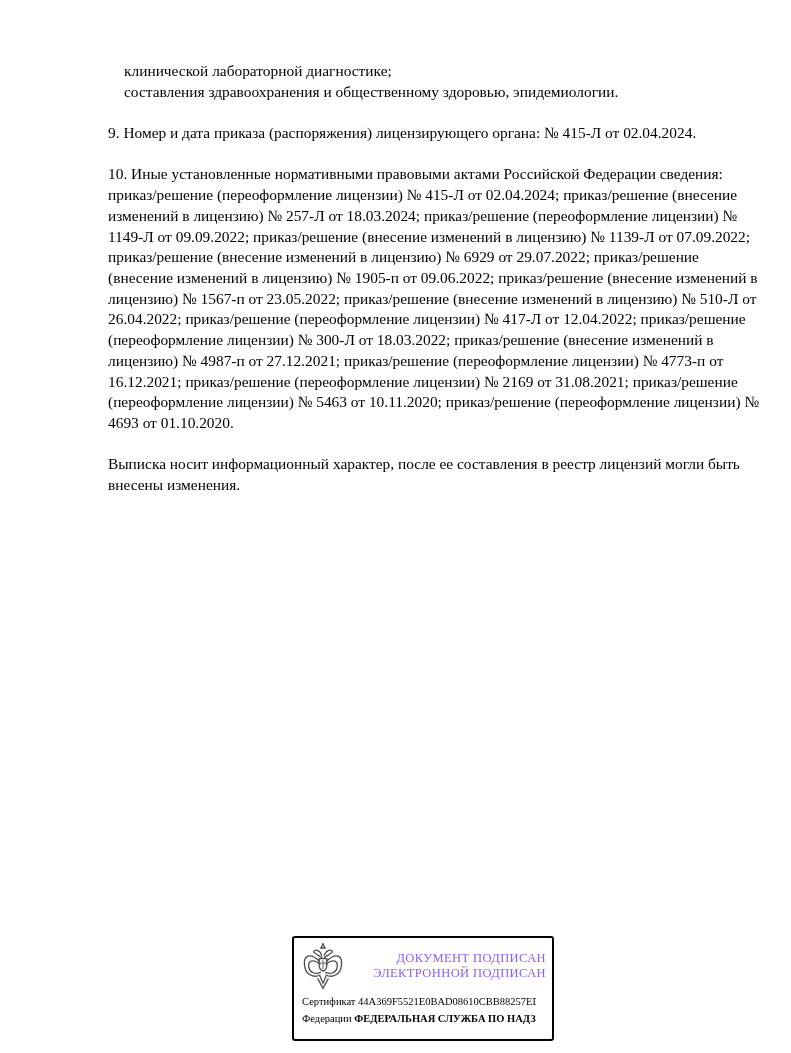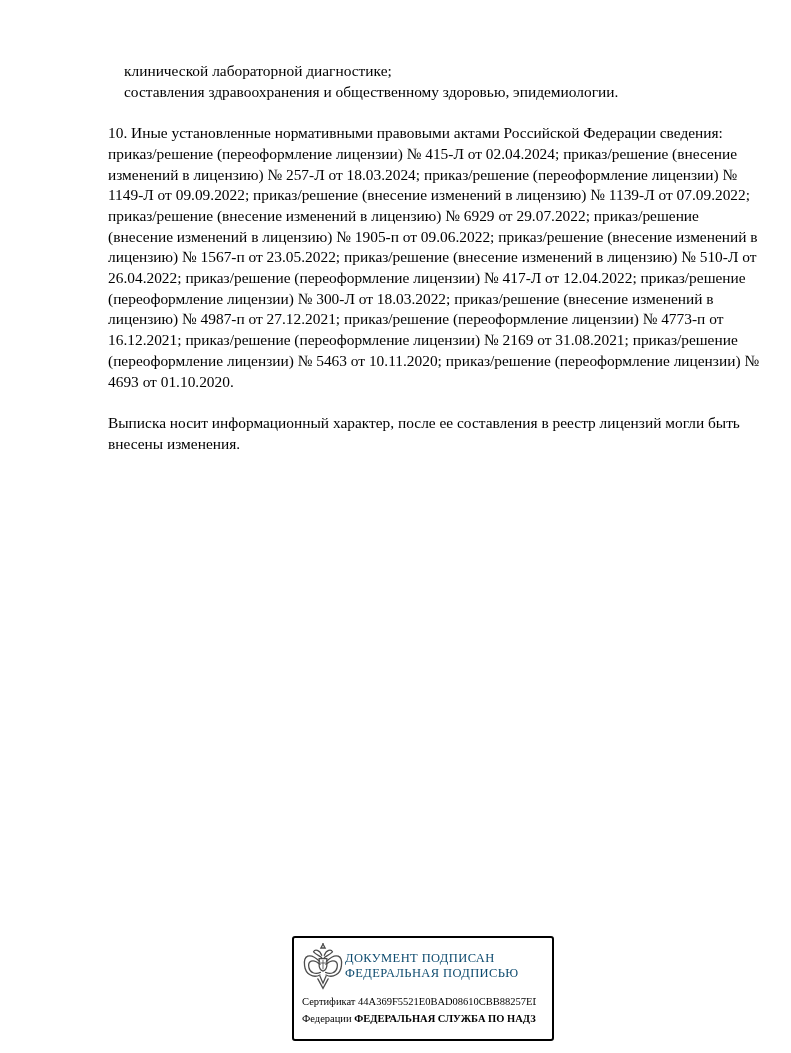--- a/index.html
+++ b/index.html
@@ -44,25 +44,25 @@
     height: 53px;
     padding: 3px 6px 0 7px;
   }
   .emblem {
     width: 44px;
     height: 48px;
     flex: 0 0 auto;
   }
   .stamp-title {
     flex: 1;
-    text-align: left;
+    text-align: right;
     font-size: 12.5px;
     line-height: 15.5px;
     letter-spacing: 0.4px;
-    color: #0c4a6e;
+    color: #8b5cf6;
   }
   .stamp-info {
     padding: 3px 16px 0 8px;
     font-size: 10.5px;
     line-height: 16.6px;
   }
   .info-line {
     white-space: nowrap;
     overflow: hidden;
   }
@@ -73,20 +73,21 @@
 
 <div class="page">
 
   <div class="content">
 
     <div>
       <div class="activity-line">клинической лабораторной диагностике;</div>
       <div class="activity-line">составления здравоохранения и общественному здоровью, эпидемиологии.</div>
     </div>
 
+    <p class="para">9. Номер и дата приказа (распоряжения) лицензирующего органа: № 415-Л от 02.04.2024.</p>
 
     <p class="para">10. Иные установленные нормативными правовыми актами Российской Федерации сведения: приказ/решение (переоформление лицензии) № 415-Л от 02.04.2024; приказ/решение (внесение изменений в лицензию) № 257-Л от 18.03.2024; приказ/решение (переоформление лицензии) № 1149-Л от 09.09.2022; приказ/решение (внесение изменений в лицензию) № 1139-Л от 07.09.2022; приказ/решение (внесение изменений в лицензию) № 6929 от 29.07.2022; приказ/решение (внесение изменений в лицензию) № 1905-п от 09.06.2022; приказ/решение (внесение изменений в лицензию) № 1567-п от 23.05.2022; приказ/решение (внесение изменений в лицензию) № 510-Л от 26.04.2022; приказ/решение (переоформление лицензии) № 417-Л от 12.04.2022; приказ/решение (переоформление лицензии) № 300-Л от 18.03.2022; приказ/решение (внесение изменений в лицензию) № 4987-п от 27.12.2021; приказ/решение (переоформление лицензии) № 4773-п от 16.12.2021; приказ/решение (переоформление лицензии) № 2169 от 31.08.2021; приказ/решение (переоформление лицензии) № 5463 от 10.11.2020; приказ/решение (переоформление лицензии) № 4693 от 01.10.2020.</p>
 
     <p class="para">Выписка носит информационный характер, после ее составления в реестр лицензий могли быть внесены изменения.</p>
 
   </div>
 
   <div class="stamp">
 
     <div class="stamp-header">
@@ -108,21 +109,21 @@
           <path d="M41 39 h18 v15 c0 8 -4 12 -9 14 c-5 -2 -9 -6 -9 -14 z"></path>
           <line x1="50" y1="43" x2="50" y2="63" stroke-width="2"></line>
           <line x1="44" y1="49" x2="56" y2="49" stroke-width="2"></line>
 
           <path d="M43 80 L50 96 L57 80"></path>
           <path d="M38 86 L50 108 L62 86"></path>
         </g>
       </svg>
       <div class="stamp-title">
         <div>ДОКУМЕНТ ПОДПИСАН</div>
-        <div>ФЕДЕРАЛЬНАЯ ПОДПИСЬЮ</div>
+        <div>ЭЛЕКТРОННОЙ ПОДПИСАН</div>
       </div>
     </div>
 
     <div class="stamp-info">
       <div class="info-line">
         <span>Сертификат</span>
         <span>44A369F5521E0BAD08610CBB88257ED3</span>
       </div>
       <div class="info-line">
         <span>Федерации</span>

